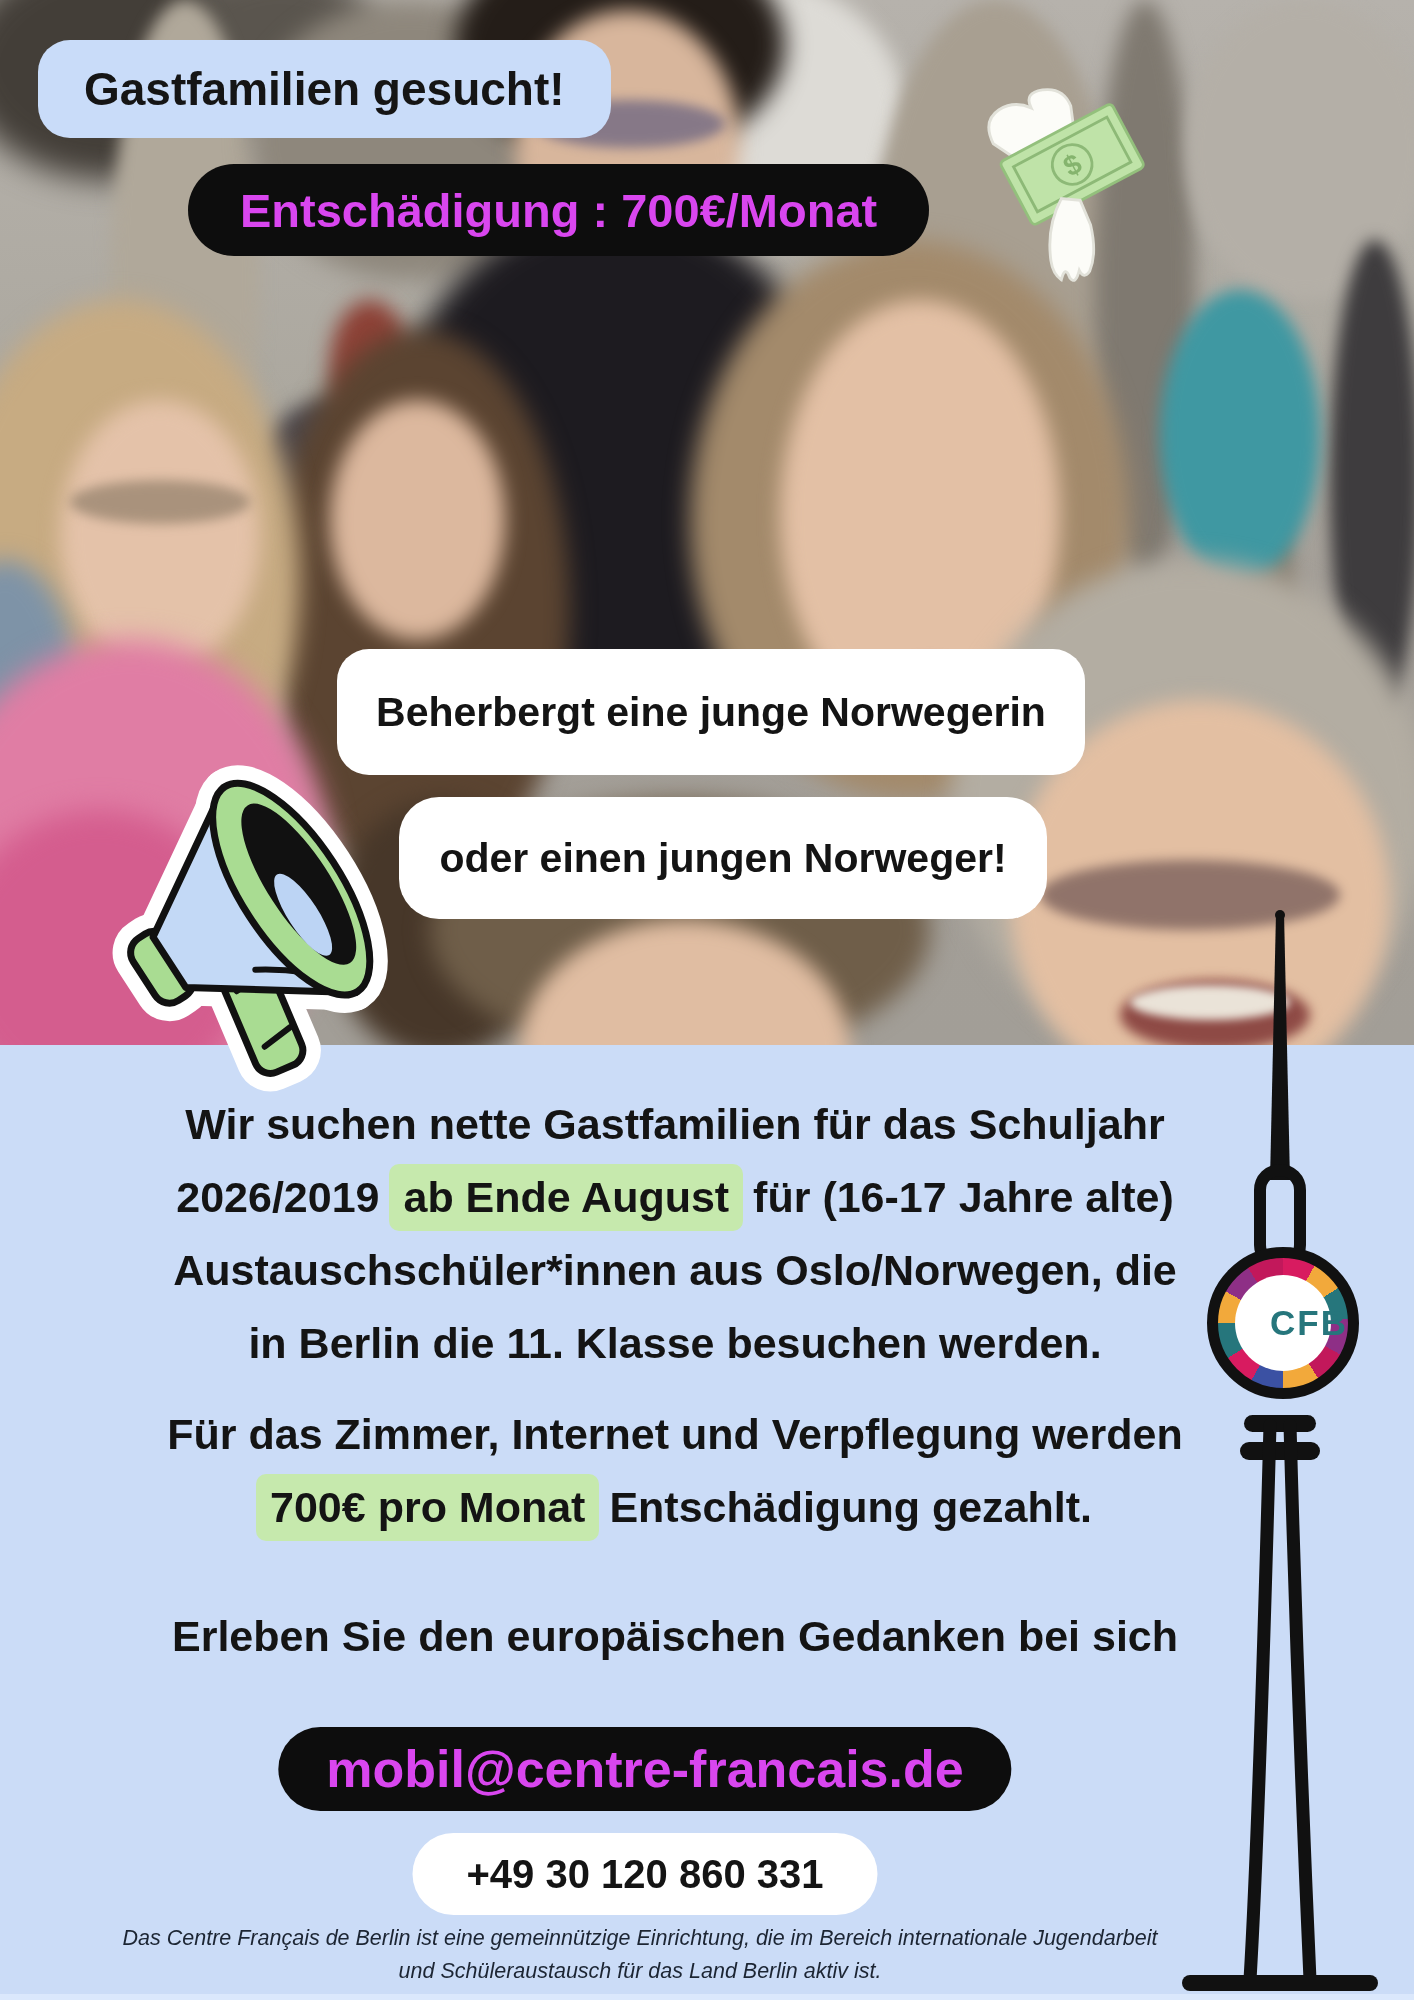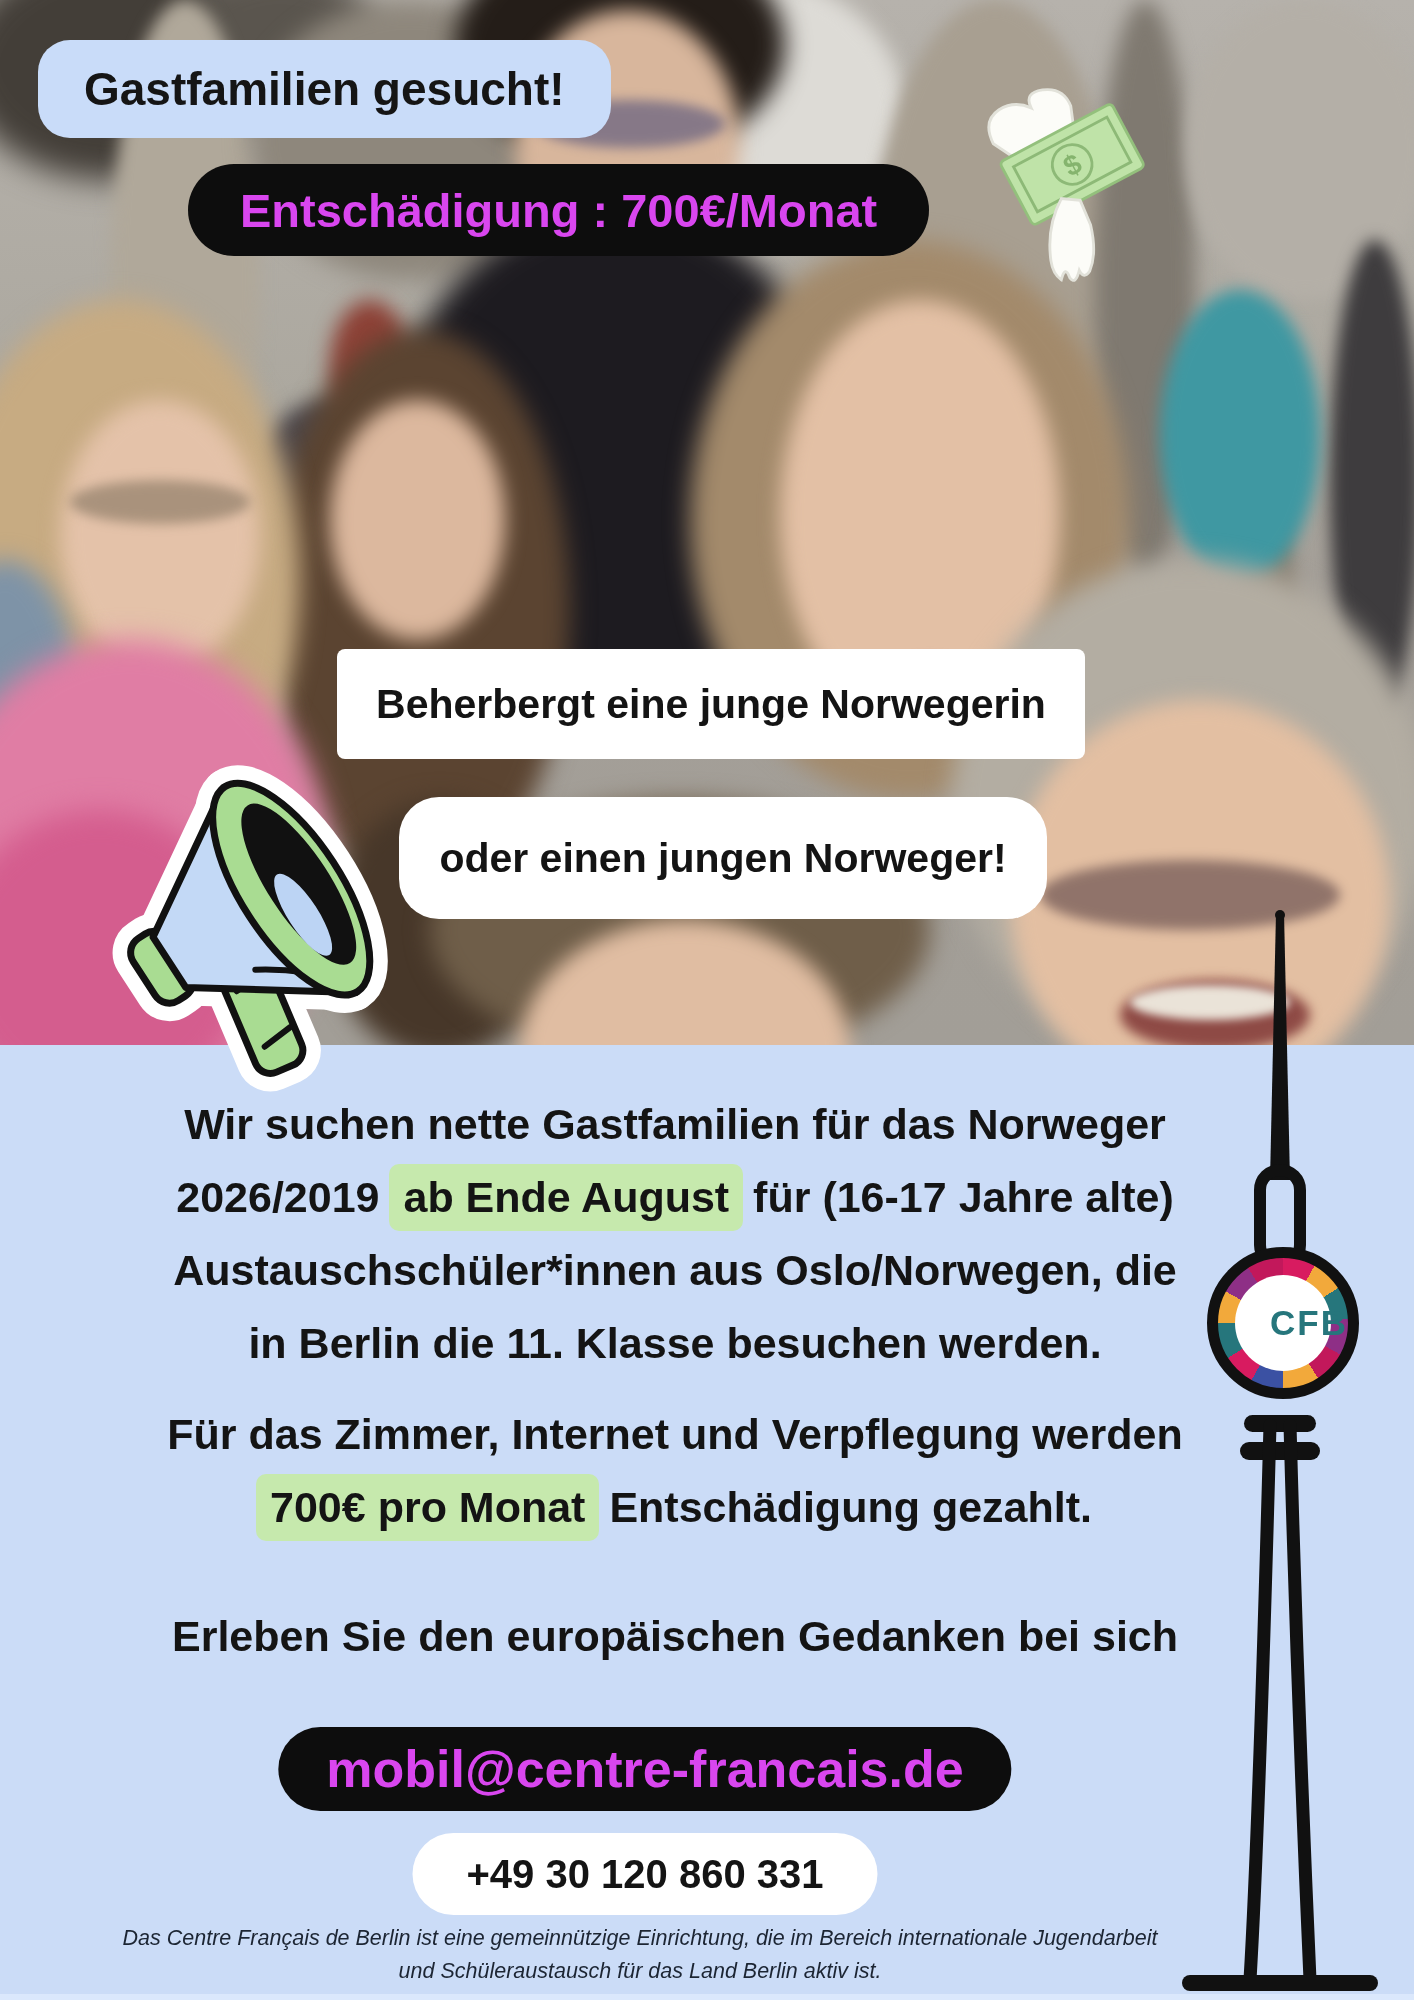--- a/index.html
+++ b/index.html
@@ -17,21 +17,21 @@
   
   .pill{
     position:absolute;display:inline-flex;align-items:center;justify-content:center;
     font-weight:700;white-space:pre;box-sizing:border-box;
   }
   .pill-blue{background:#c9dcf9;color:#151515;}
   .pill-black{background:#0d0d0d;color:#d946ef;}
   .pill-white{background:#ffffff;color:#141414;}
   .headline{left:38px;top:40px;height:98px;padding:0 46px;font-size:46px;border-radius:32px;}
   .banner{left:188px;top:164px;height:92px;padding:0 52px;font-size:47px;border-radius:46px;}
-  .host1{left:337px;top:649px;width:748px;height:110px;font-size:41px;border-radius:8px;}
+  .host1{left:337px;top:649px;width:748px;height:126px;font-size:41px;border-radius:32px;}
   .host2{left:399px;top:797px;width:648px;height:122px;font-size:41px;border-radius:40px;}
   .email{left:645px;top:1727px;transform:translateX(-50%);height:84px;padding:0 48px;font-size:52px;border-radius:42px;}
   .phone{left:645px;top:1833px;transform:translateX(-50%);height:82px;padding:0 54px;font-size:40px;border-radius:41px;}
   
   .para{position:absolute;left:675px;transform:translateX(-50%);width:1240px;text-align:center;}
   .p1{top:1088px;}.p2{top:1398px;}.p3{top:1600px;text-align:center;}
   .line{display:flex;justify-content:center;align-items:center;height:73px;font-size:43px;font-weight:700;white-space:pre;}
   .hl{background:#c6e9ad;border-radius:10px;padding:9px 14px;margin:0 -2px;}
   
   .footer{
@@ -150,21 +150,21 @@
       </g>
       <path d="M70,145 L210,58 L210,302 L70,205 Z" fill="#c3d9f6" stroke="#111" stroke-width="7" stroke-linejoin="round"></path>
       <path d="M138,228 Q178,252 206,286" fill="none" stroke="#111" stroke-width="6" stroke-linecap="round"></path>
       <ellipse cx="212" cy="180" rx="50" ry="122" fill="#a9dc92" stroke="#111" stroke-width="7"></ellipse>
       <ellipse cx="221" cy="180" rx="31" ry="94" fill="#111"></ellipse>
       <ellipse cx="208" cy="208" rx="15" ry="48" fill="#bcd4f4"></ellipse>
     </g>
   </svg>
 
   <div class="para p1">
-    <div class="line"><span>Wir suchen nette Gastfamilien für das Norweger</span></div>
+    <div class="line"><span>Wir suchen nette Gastfamilien für das Schuljahr</span></div>
     <div class="line"><span>2026/2019 </span><span class="hl">ab Ende August</span><span> für (16-17 Jahre alte)</span></div>
     <div class="line"><span>Austauschschüler*innen aus Oslo/Norwegen, die</span></div>
     <div class="line"><span>in Berlin die 11. Klasse besuchen werden.</span></div>
   </div>
 
   <div class="para p2">
     <div class="line"><span>Für das Zimmer, Internet und Verpflegung werden</span></div>
     <div class="line"><span class="hl">700€ pro Monat</span><span> Entschädigung gezahlt.</span></div>
   </div>
 

